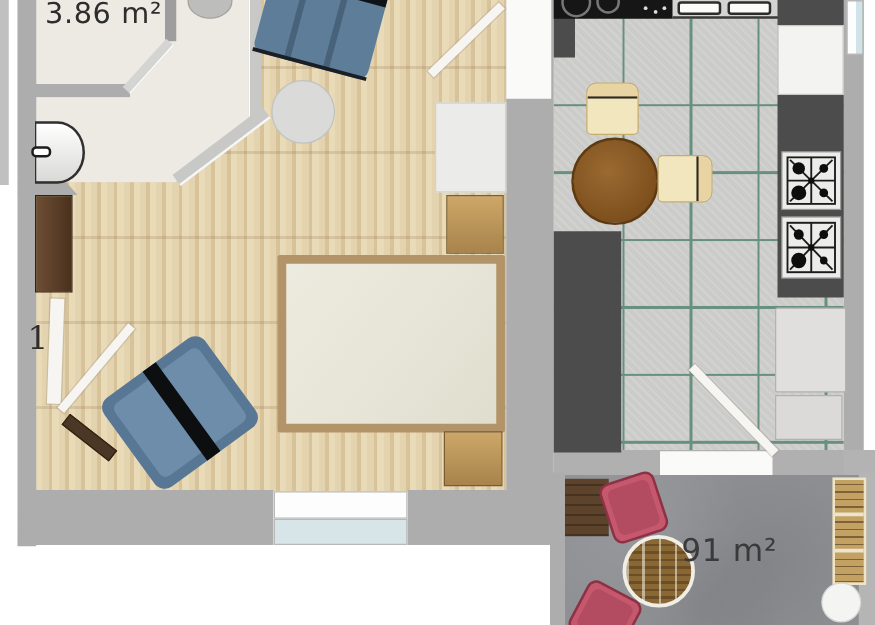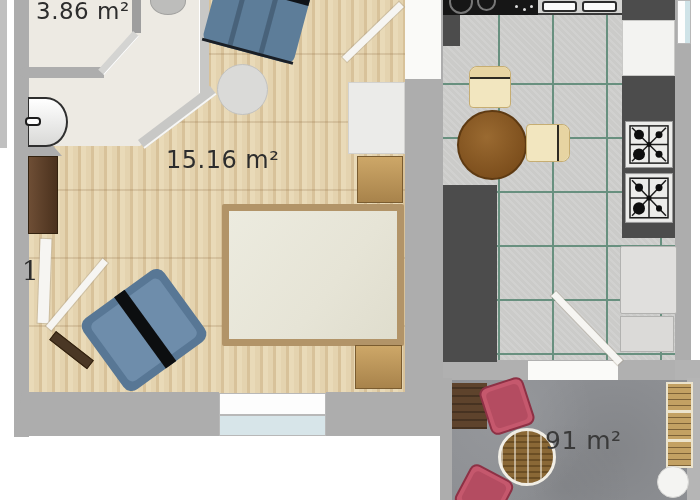--- a/index.html
+++ b/index.html
@@ -238,20 +238,19 @@
   <div class="abs" style="left:666px;top:382px;width:27px;height:86px;background:#c3a163;border:2px solid #ece4cd;box-sizing:border-box;
               background-image:repeating-linear-gradient(0deg, rgba(55,35,12,.5) 0 1px, transparent 1px 6px);">
     <div style="position:absolute;left:0;top:26px;width:100%;height:3px;background:#ece4cd;"></div>
     <div style="position:absolute;left:0;top:55px;width:100%;height:3px;background:#ece4cd;"></div>
   </div>
 
   <div class="abs" style="left:657px;top:466px;width:30px;height:30px;border-radius:50%;background:#f4f4f2;border:1px solid #d6d6d4;"></div>
 
   <div class="lbl" style="left:36px;top:-2px;font-size:23px;">3.86 m²</div>
 
-  <div class="lbl" style="left:166px;top:146px;font-size:24px;">15.16 m²</div>
 
 
   <div class="lbl" style="left:545px;top:426px;font-size:25px;color:#3a3a3a;text-align:center;">91 m²</div>
 
   <div class="lbl" style="left:22px;top:256px;font-size:26px;font-family:'DejaVu Serif',serif;">1</div>
 
 </div>
 
 </body></html>

